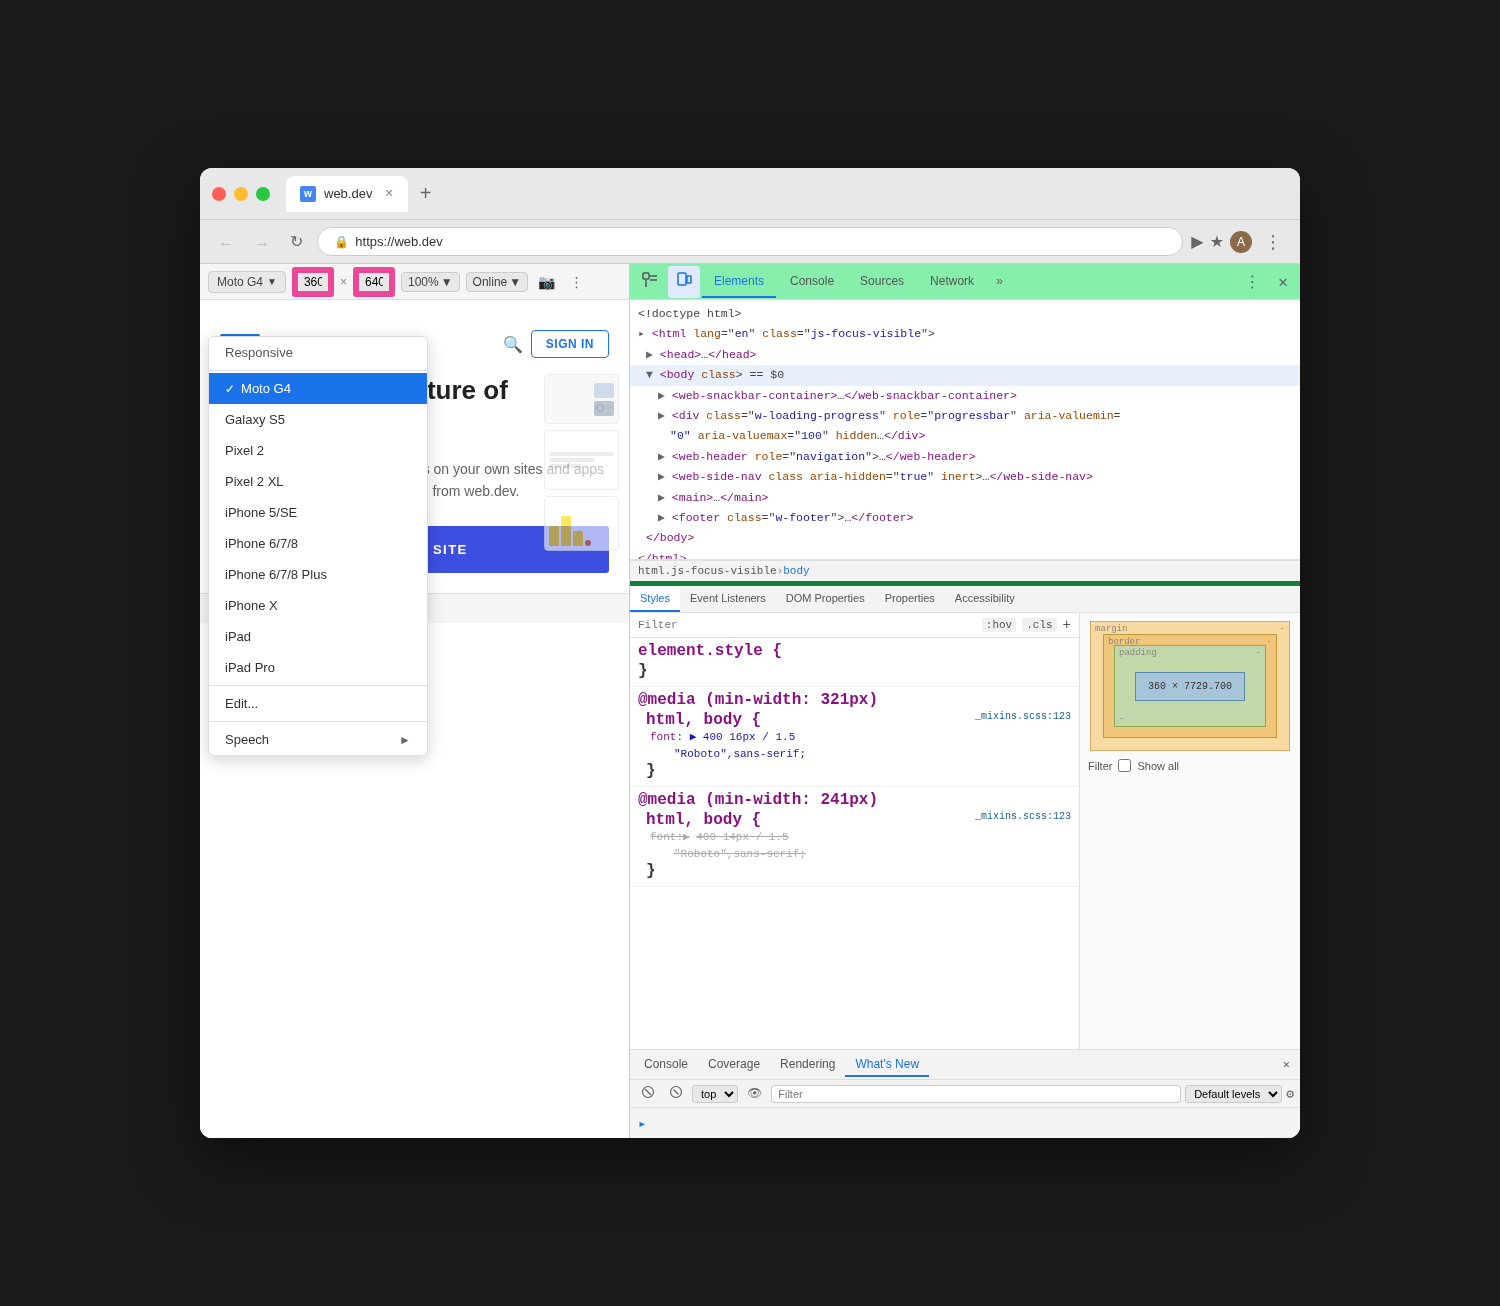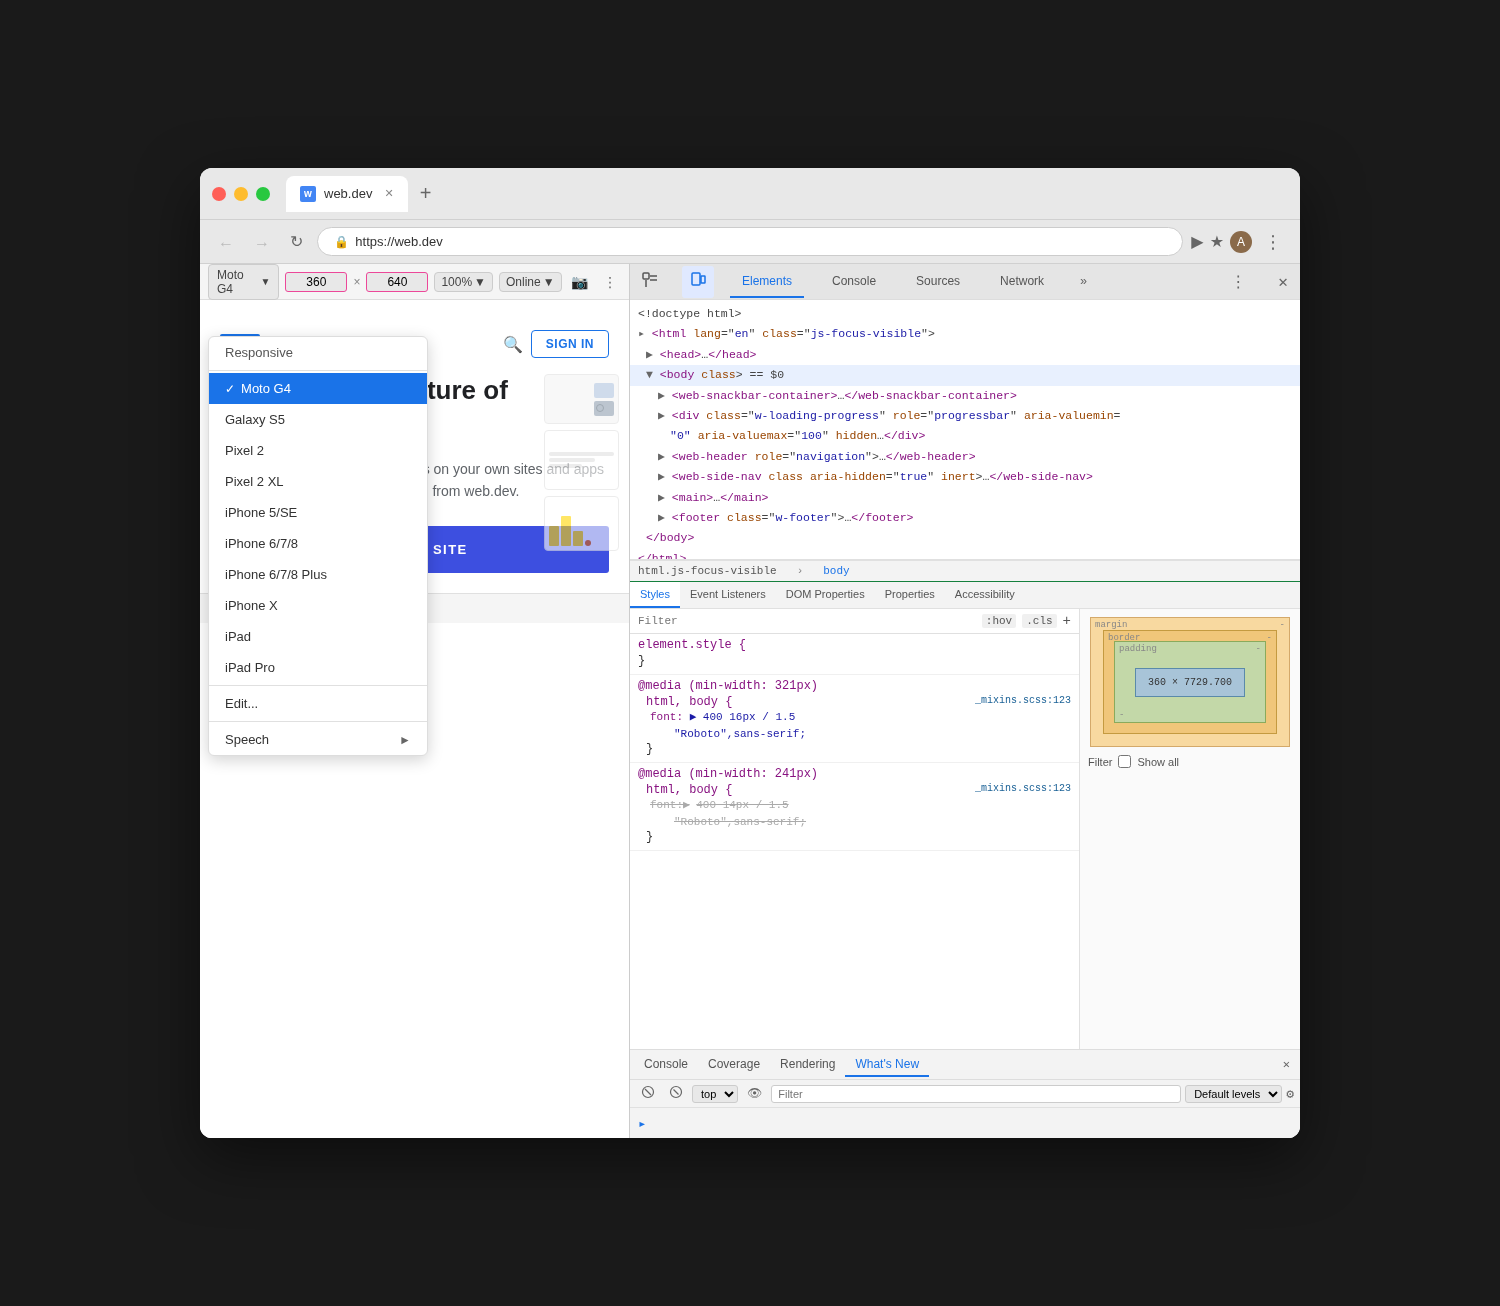--- a/index.html
+++ b/index.html
@@ -128,25 +128,25 @@
       padding: 3px 8px;
       font-size: 12px;
       display: flex;
       align-items: center;
       gap: 4px;
       cursor: pointer;
     }
     .device-dropdown-arrow { font-size: 10px; }
     .dim-input {
       background: #e8e8e8;
-      border: 1px solid #ec4899;
+      border: 6px solid #ec4899;
       border-radius: 3px;
       padding: 2px 6px;
       font-size: 12px;
-      width: 62px;
+      width: 42px;
       text-align: center;
     }
     .dim-sep { color: #888; }
     .zoom-btn {
       background: #e8e8e8;
       border: 1px solid #ccc;
       border-radius: 4px;
       padding: 2px 6px;
       font-size: 12px;
       display: flex; align-items: center; gap: 2px;
@@ -268,27 +268,27 @@
       flex: 1;
       background: #fff;
       display: flex;
       flex-direction: column;
       font-family: 'Courier New', monospace;
       font-size: 12px;
     }
 
     
     .devtools-toolbar {
-      background: #e5e5e5;
+      background: #86efac;
       border-bottom: 1px solid #ddd;
       height: 36px;
       display: flex;
       align-items: center;
       padding: 0 4px;
-      gap: 16px;
+      gap: 2px;
     }
     .devtools-tool-btn {
       padding: 6px 8px;
       color: #555;
       cursor: pointer;
       border-radius: 3px;
       font-size: 14px;
     }
     .devtools-tool-btn.active { background: #e0e9ff; color: #1a73e8; }
     .devtools-tab {
@@ -336,25 +336,25 @@
     .dom-text { color: #444; }
     .dom-indent-1 { padding-left: 16px; }
     .dom-indent-2 { padding-left: 28px; }
     .dom-indent-3 { padding-left: 40px; }
     .dom-toggle { color: #666; cursor: pointer; }
 
     
     .breadcrumb-bar {
       background: #f3f3f3;
       border-top: 1px solid #e0e0e0;
-      border-bottom: 1px solid #15803d;
+      border-bottom: 5px solid #15803d;
       padding: 4px 8px;
       font-size: 11px;
       display: flex;
-      gap: 20px;
+      gap: 0;
       align-items: center;
     }
     .bc-item { color: #555; cursor: pointer; }
     .bc-item.active { color: #1a73e8; }
     .bc-sep { color: #888; }
 
     
     .styles-panel {
       display: flex;
       flex: 1;
@@ -404,21 +404,21 @@
       font-size: 11px;
       color: #555;
       cursor: pointer;
       padding: 1px 4px;
       background: #f0f0f0;
       border-radius: 2px;
     }
     .styles-add-btn { color: #555; font-size: 14px; cursor: pointer; }
 
     .css-rule { padding: 4px 8px; border-bottom: 1px solid #f0f0f0; }
-    .css-selector { color: #881280; font-size: 12px; margin-bottom: 2px; }
+    .css-selector { color: #881280; font-size: 16px; margin-bottom: 2px; font-weight: bold; }
     .css-source { color: #1a6196; font-size: 10px; float: right; }
     .css-prop { padding-left: 12px; font-size: 11px; line-height: 1.5; }
     .css-prop-name { color: #881280; }
     .css-prop-value { color: #1a1aa6; }
     .css-prop.strikethrough .css-prop-name,
     .css-prop.strikethrough .css-prop-value { text-decoration: line-through; color: #aaa; }
     .css-brace { color: #333; }
 
     
     .box-model-panel {

